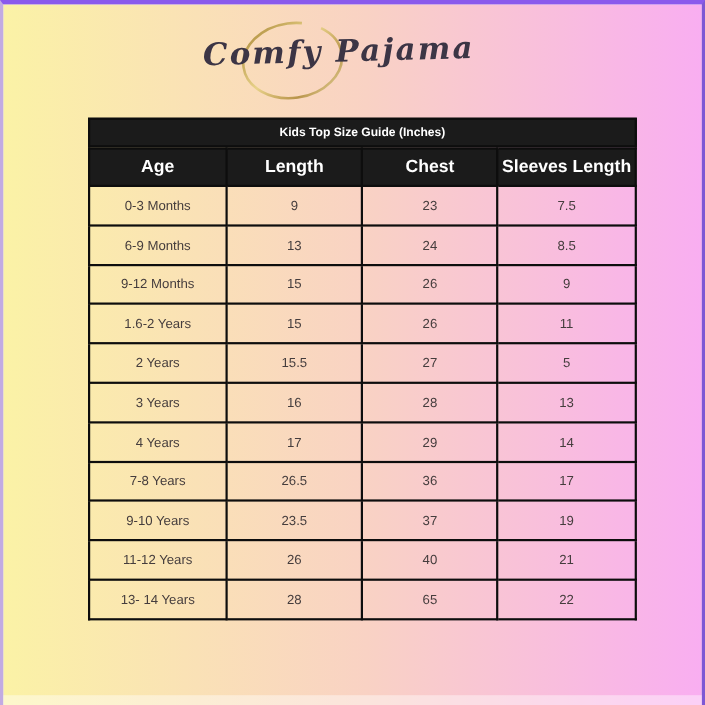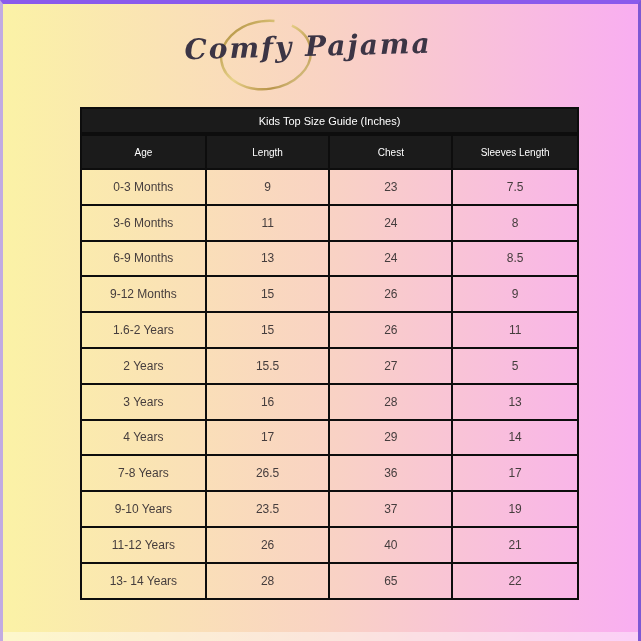--- a/index.html
+++ b/index.html
@@ -27,33 +27,33 @@
     font-size:28px;color:#3c3545;letter-spacing:2px;transform:rotate(-1.5deg);
   }
   .tagline{
     position:absolute;top:69px;left:0;width:614px;text-align:center;
     font-size:9.5px;font-weight:bold;color:#1e1e1e;letter-spacing:7px;
   }
   
   .table-title{
     position:absolute;left:77px;top:103px;width:499px;height:27px;box-sizing:border-box;
     background:#1b1b1b;border:2px solid #0d0d0d;
-    color:#ffffff;font-size:11px;font-weight:normal;
+    color:#ffffff;font-size:11px;font-weight:bold;
     display:flex;align-items:center;justify-content:center;
   }
   table.size-table{
     position:absolute;left:77px;top:130px;width:499px;
     border-collapse:collapse;table-layout:fixed;
   }
   table.size-table th,
   table.size-table td{
     border:2px solid #0d0d0d;text-align:center;vertical-align:middle;padding:0;
   }
   table.size-table th{
-    background:#1b1b1b;color:#ffffff;font-size:10px;font-weight:normal;height:32px;text-align:center;
+    background:#1b1b1b;color:#ffffff;font-size:16px;font-weight:bold;height:32px;text-align:center;
   }
   table.size-table td{
     background:transparent;color:#453d3d;font-size:12px;height:33.8px;
   }
 </style>
 </head>
 <body>
 
 <div class="canvas">
 
@@ -88,26 +88,20 @@
         <th>Chest</th>
         <th>Sleeves Length</th>
       </tr>
     </thead>
     <tbody>
         <tr>
           <td>0-3 Months</td>
           <td>9</td>
           <td>23</td>
           <td>7.5</td>
-        </tr>
-        <tr>
-          <td>3-6 Months</td>
-          <td>11</td>
-          <td>24</td>
-          <td>8</td>
         </tr>
         <tr>
           <td>6-9 Months</td>
           <td>13</td>
           <td>24</td>
           <td>8.5</td>
         </tr>
         <tr>
           <td>9-12 Months</td>
           <td>15</td>

